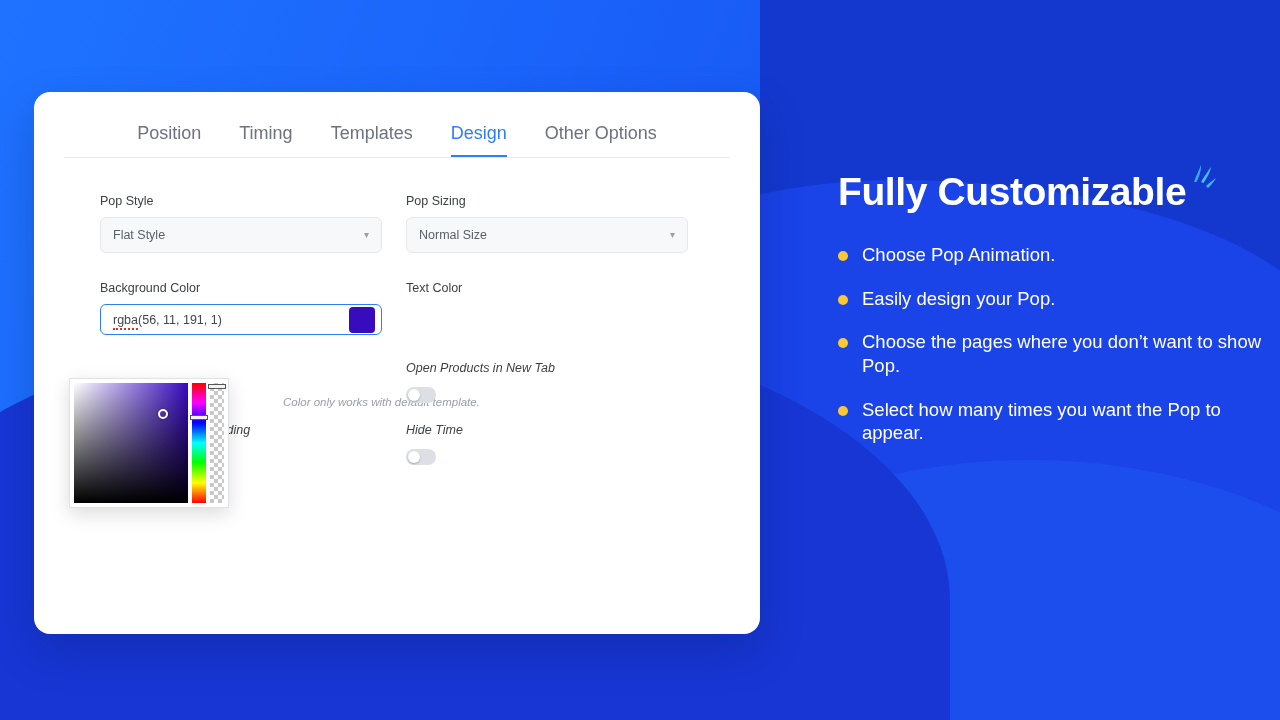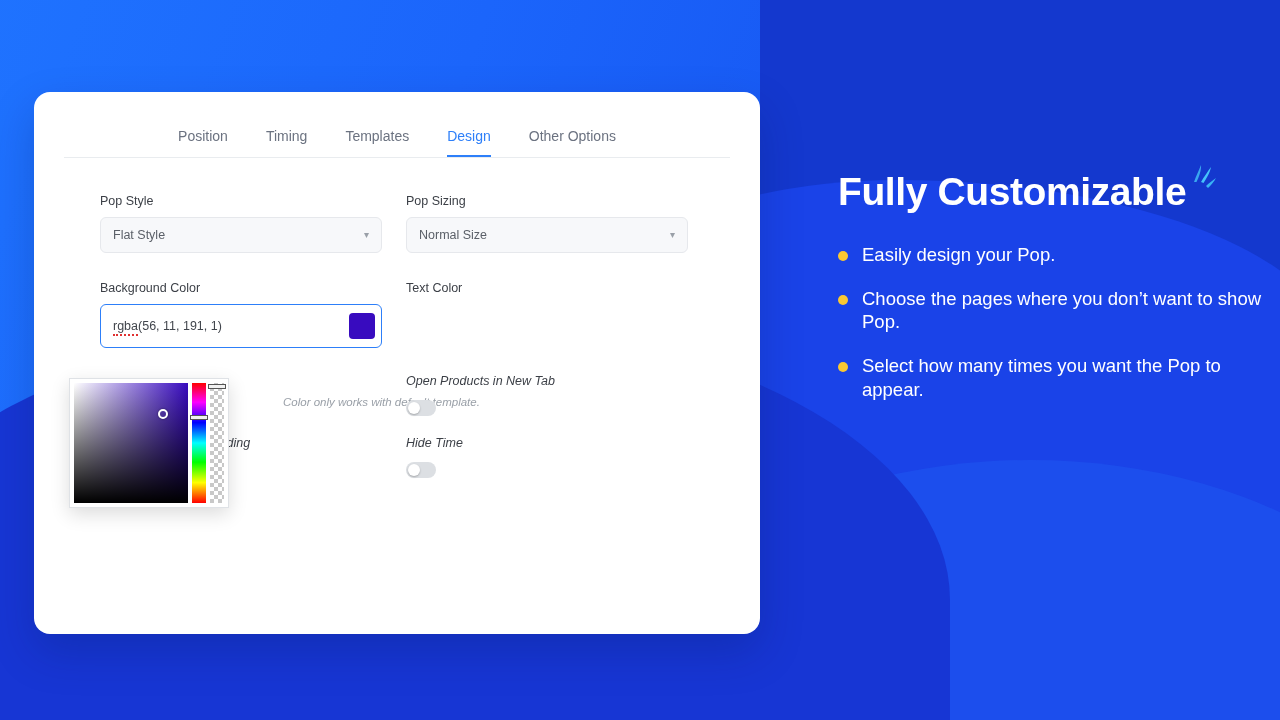--- a/index.html
+++ b/index.html
@@ -54,21 +54,21 @@
     box-shadow: 0 18px 44px rgba(6,24,80,.22);
   }
   .tabs {
     display: flex; justify-content: center; align-items: flex-end;
     gap: 38px;
     height: 66px;
     margin: 0 30px;
     border-bottom: 1px solid #e9ecef;
   }
   .tab {
-    font-size: 14px; color: #6b7280;
+    font-size: 18px; color: #6b7280;
     padding-bottom: 11px;
     border-bottom: 2px solid transparent;
     cursor: pointer; white-space: nowrap;
   }
   .tab.active { color: #2d7ff9; border-bottom-color: #2d7ff9; font-weight: 500; }
 
   .body { padding: 36px 66px 0 66px; position: relative; }
   .grid { display: grid; grid-template-columns: 282px 282px; column-gap: 24px; }
 
   .field-label {
@@ -80,21 +80,21 @@
     display: flex; align-items: center; padding: 0 12px;
     font-size: 12.5px; color: #5b6068; cursor: pointer;
     position: relative;
     text-align: center;
   }
   .chev { margin-left: auto; color: #9aa0a8; font-size: 10px; line-height: 1; }
 
   .row2 { margin-top: 28px; }
 
   .colorfield {
-    height: 44px; border-radius: 6px;
+    height: 31px; border-radius: 6px;
     display: flex; align-items: center; padding: 0 6px 0 12px;
     font-size: 12.5px; cursor: text;
     background: #fff;
   }
   .colorfield.focused { border: 1.5px solid #2d7ff9; }
   .colorfield.plain { border: 1px solid #e6e8ec; background: #f9fafb; color: #6b7280; }
   .cf-text { flex: 1; color: #42464d; }
   .spell { border-bottom: 2px dotted #e03131; padding-bottom: 1px; }
   .swatch { width: 26px; height: 26px; border-radius: 4px; }
 
@@ -279,20 +279,24 @@
 <div class="promo">
   <h1>
     <span>Fully Customizable</span>
     <svg class="sparkle" viewBox="0 0 40 40">
       <path d="M14 26 C16 20, 19 14, 21 9 C21.5 14, 19 21, 16.5 26 Z" fill="#3aa7f0"></path>
       <path d="M21 26 C24 21, 28 15, 31 11 C30 17, 26 23, 23.5 27 Z" fill="#45c3fb"></path>
       <path d="M26 30 C29 27, 33 24, 36 22 C34 26, 30 30, 28 32 Z" fill="#3ab4f5"></path>
     </svg>
   </h1>
   <ul>
+    <li>
+      <span class="dot"></span>
+      <span class="txt">Choose Pop Animation.</span>
+    </li>
     <li>
       <span class="dot"></span>
       <span class="txt">Easily design your Pop.</span>
     </li>
     <li>
       <span class="dot"></span>
       <span class="txt">Choose the pages where you don’t want to show Pop.</span>
     </li>
     <li>
       <span class="dot"></span>

